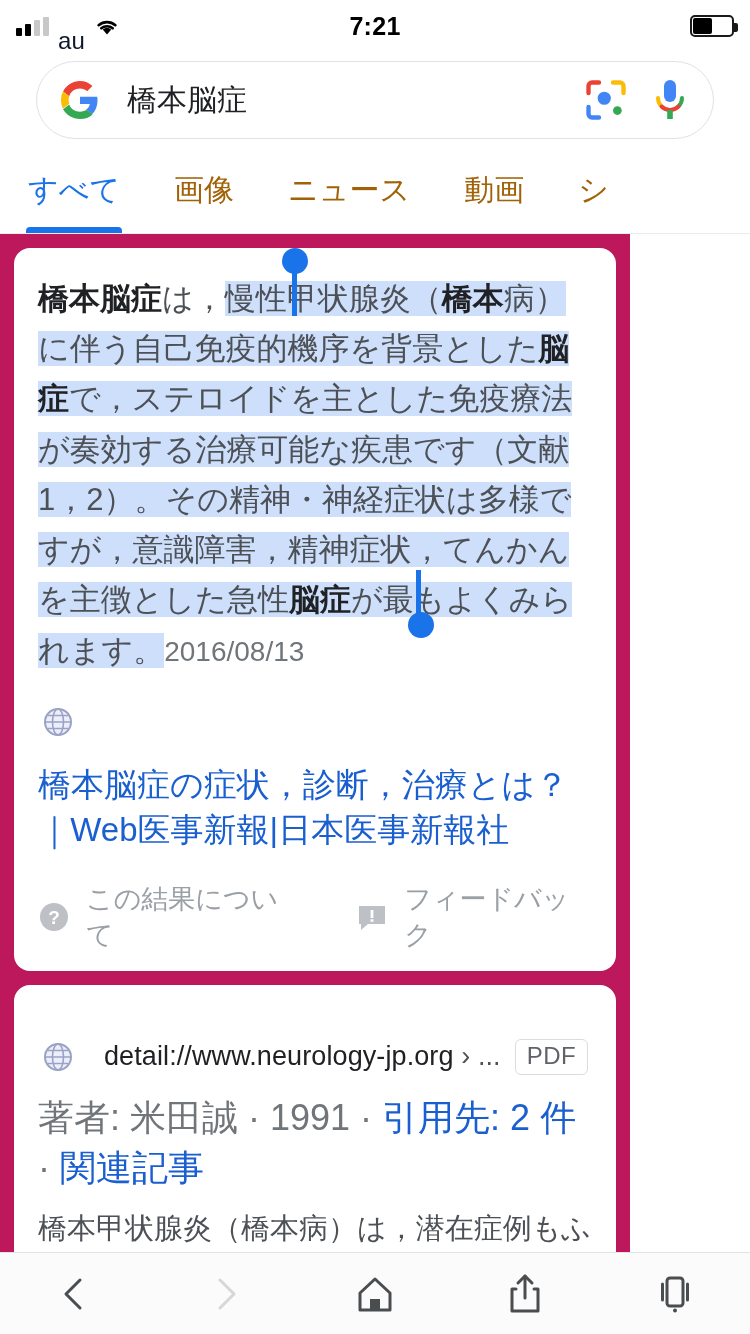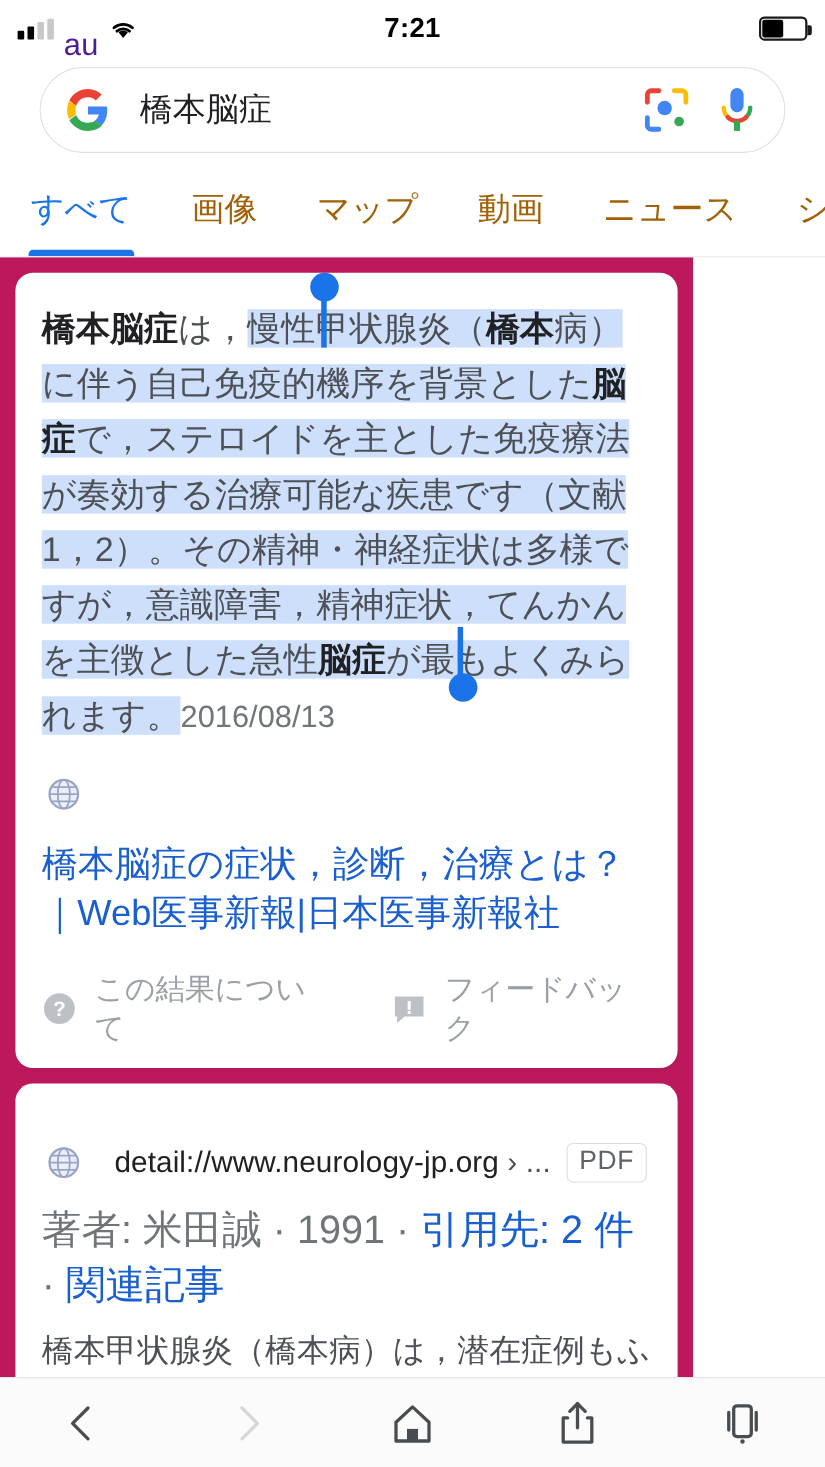--- a/index.html
+++ b/index.html
@@ -18,21 +18,21 @@
     background:#ffffff; display:flex; align-items:center;
   }
   .sb-left { position:absolute; left:16px; top:0; height:52px; display:flex; align-items:center; gap:9px; }
   .bars { display:flex; align-items:flex-end; gap:3px; height:19px; }
   .bars i { display:block; width:6px; border-radius:1px; background:#c8c8c8; }
   .bars i.on { background:#000; }
   .bars i:nth-child(1){ height:8px; }
   .bars i:nth-child(2){ height:12px; }
   .bars i:nth-child(3){ height:16px; }
   .bars i:nth-child(4){ height:19px; }
-  .carrier { font-size:28px; color:#4c1d95; letter-spacing:.2px; line-height:1;margin-top:30px; }
+  .carrier { font-size:24px; color:#0f172a; letter-spacing:.2px; line-height:1;margin-top:30px; }
   .wifi { width:26px; height:19px; }
   .sb-time {
     position:absolute; left:0; right:0; top:0; height:52px;
     display:flex; align-items:center; justify-content:center;
     font-size:25px; font-weight:600; color:#000; letter-spacing:.3px;
   }
   .sb-right { position:absolute; right:16px; top:0; height:52px; display:flex; align-items:center; }
   .batt { position:relative; width:44px; height:22px; border:2px solid #1a1a1a; border-radius:5px; }
   .batt::after { content:""; position:absolute; right:-6px; top:6px; width:4px; height:9px;
                  background:#1a1a1a; border-radius:0 2px 2px 0; }
@@ -179,23 +179,22 @@
           <path d="M8.6 28.5A12 12 0 0 0 17 32a12 12 0 0 0 8.4-3.5" stroke="#EA4335" stroke-width="4" fill="none" stroke-linecap="round"></path>
           <rect x="14.2" y="32" width="5.6" height="9" fill="#34A853"></rect>
         </svg>
       </span>
     </div>
   </div>
 
   <div class="tabs">
     <div class="tab active">すべて</div>
     <div class="tab">画像</div>
-    <div class="tab">マップ</div>
+    <div class="tab">ニュース</div>
     <div class="tab">動画</div>
-    <div class="tab">ニュース</div>
     <div class="tab">シ</div>
   </div>
 
   <div class="cards">
 
     <div class="card">
 
       <div class="snippet">
         <span class="handle start">
           <span class="dot"></span>

